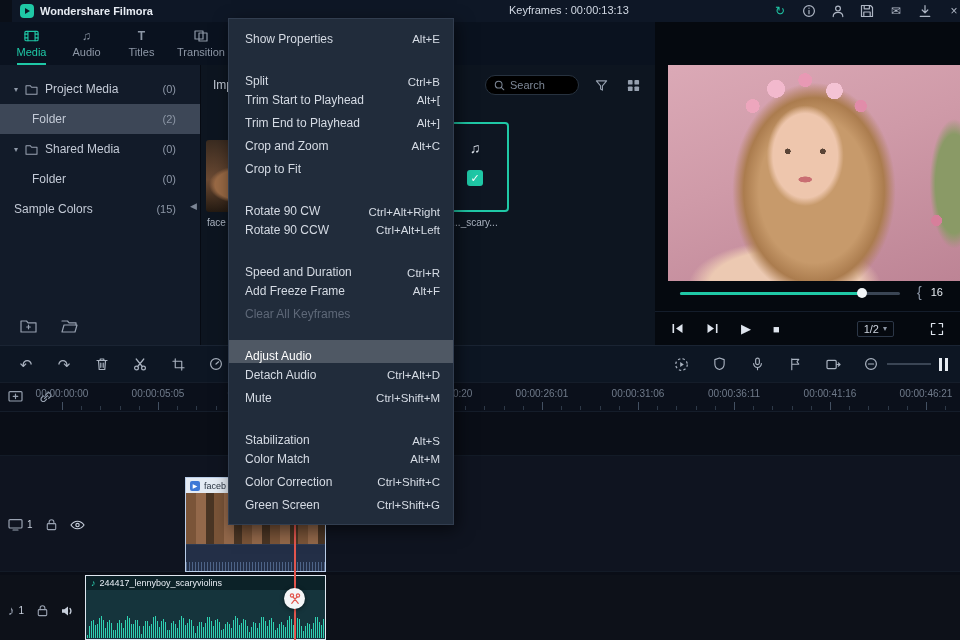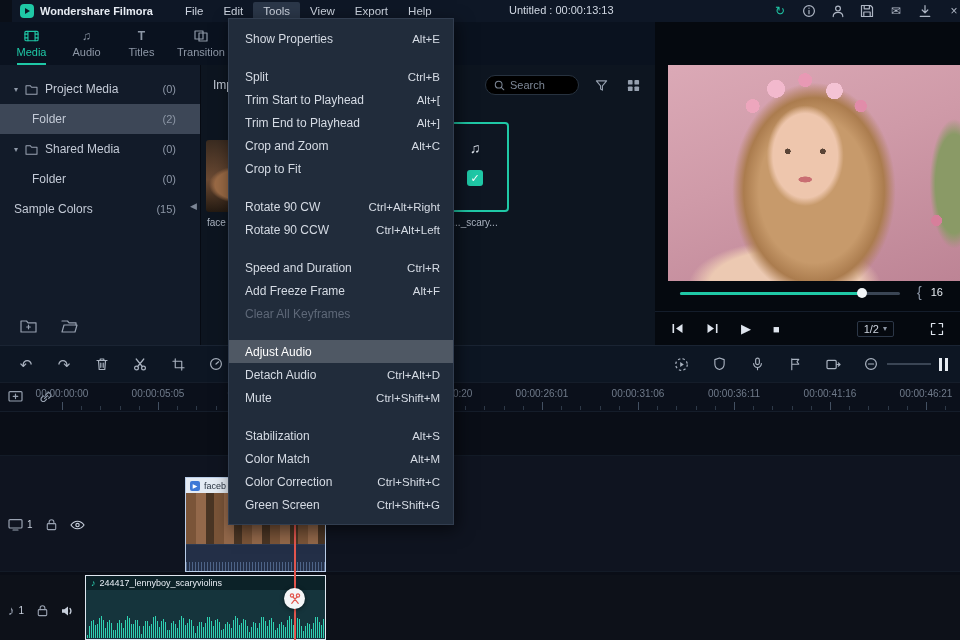--- a/index.html
+++ b/index.html
@@ -130,41 +130,33 @@
   .ca-wave span { flex:0 0 1px; background:#2ed2b2; }
 
   
   .playhead { position:absolute; left:294px; top:383px; width:2px; height:257px; background:#e2564e; z-index:6; }
   .ph-badge { position:absolute; left:-10px; top:205px; width:21px; height:21px; background:#f4f6f8; border-radius:50%; color:#e2564e; display:flex; align-items:center; justify-content:center; box-shadow:0 1px 4px rgba(0,0,0,.5); }
 
   
   .ctx-menu { position:absolute; left:228px; top:18px; width:226px; background:#212c3b; border:1px solid #323e50; box-shadow:3px 5px 16px rgba(0,0,0,.55); z-index:30; padding:8px 0; }
   .mi { height:23px; display:flex; align-items:center; padding:0 13px 0 16px; font-size:12px; color:#d5dbe4; }
   .mi .sc { margin-left:auto; font-size:11.5px; color:#d5dbe4; }
-  .mi.gap { margin-top:15px; }
+  .mi.gap { margin-top:15px;align-items:flex-end; }
   .mi.hl { background:#4f5864; color:#fff; }
   .mi.dis { color:#5e6878; }
 </style>
 </head>
 <body>
 
 <div class="app">
 
   <header class="titlebar">
     <div class="logo"></div>
     <div class="app-name">Wondershare Filmora</div>
-    <nav class="menubar">
-      <span>File</span>
-      <span>Edit</span>
-      <span class="open">Tools</span>
-      <span>View</span>
-      <span>Export</span>
-      <span>Help</span>
-    </nav>
-    <div class="project-title">Untitled : 00:00:13:13</div>
+    <div class="project-title">Keyframes : 00:00:13:13</div>
     <div class="tb-icons">
       <span class="ic teal">↻</span>
       <span class="ic">
         <svg class="sv" width="14" height="14" viewBox="0 0 14 14">
             <circle cx="7" cy="7" r="5.4"></circle>
             <path d="M7 6.3v3.4M7 4.1v.2"></path>
           </svg>
       </span>
       <span class="ic">
         <svg class="sv" width="14" height="14" viewBox="0 0 14 14">

